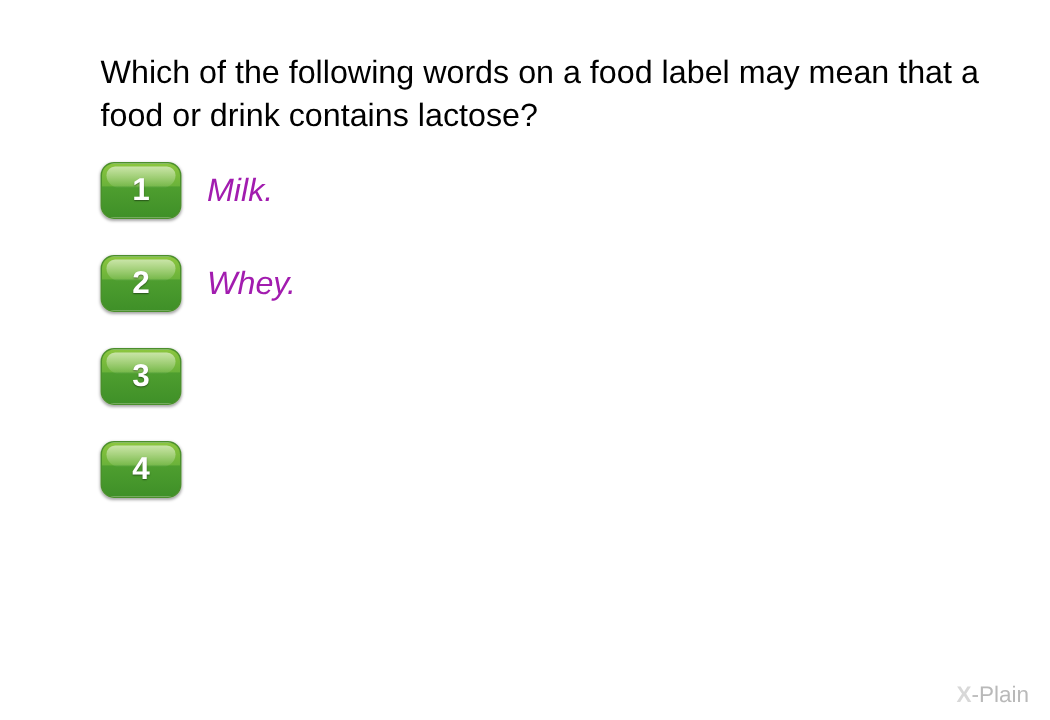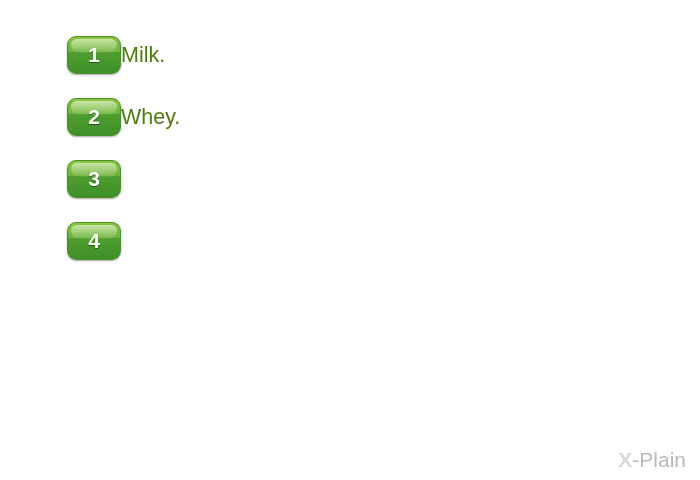--- a/index.html
+++ b/index.html
@@ -68,43 +68,46 @@
     width: 100%;
     height: 100%;
     line-height: 36px;
     text-align: center;
     color: #ffffff;
     font-size: 21px;
     font-weight: bold;
     text-shadow: 0 1px 1px rgba(0,0,0,0.45);
   }
   .option-label {
+    margin-left: 17px;
     font-size: 21.5px;
-    color: #4d7c0f;
+    color: #a21caf;
     white-space: nowrap;
+    font-style: italic;
   }
   .watermark {
     position: absolute;
     right: 14px;
     bottom: 8px;
-    font-size: 21px;
+    font-size: 15px;
     color: #b9b9b9;
     font-family: "Liberation Sans", sans-serif;
     letter-spacing: 0px;
     white-space: nowrap;
   }
   .watermark .x {
     color: #d8d8d8;
     font-weight: bold;
   }
 </style>
 </head>
 <body>
 
 <div class="quiz">
+  <p class="question">Which of the following words on a food label may mean that a food or drink contains lactose?</p>
 
   <ul class="options">
     <li class="option">
       <span class="badge">
         <span class="badge-num">1</span>
       </span>
       <span class="option-label">Milk.</span>
     </li>
     <li class="option">
       <span class="badge">

